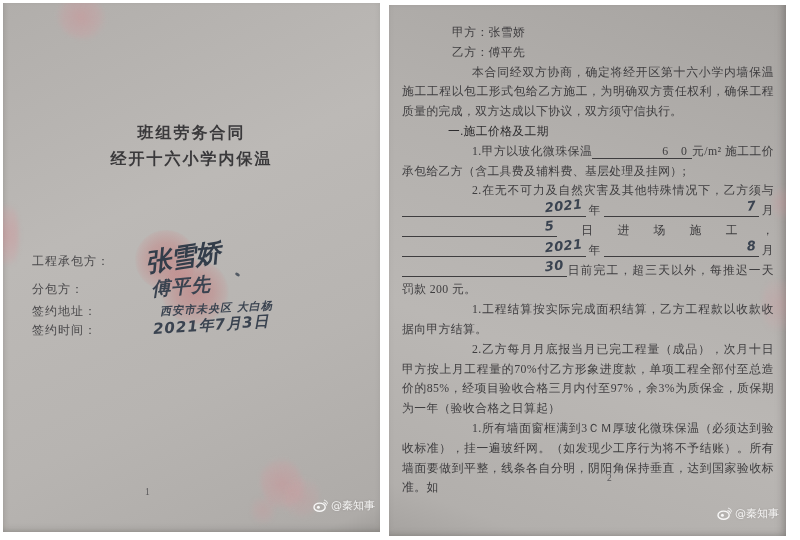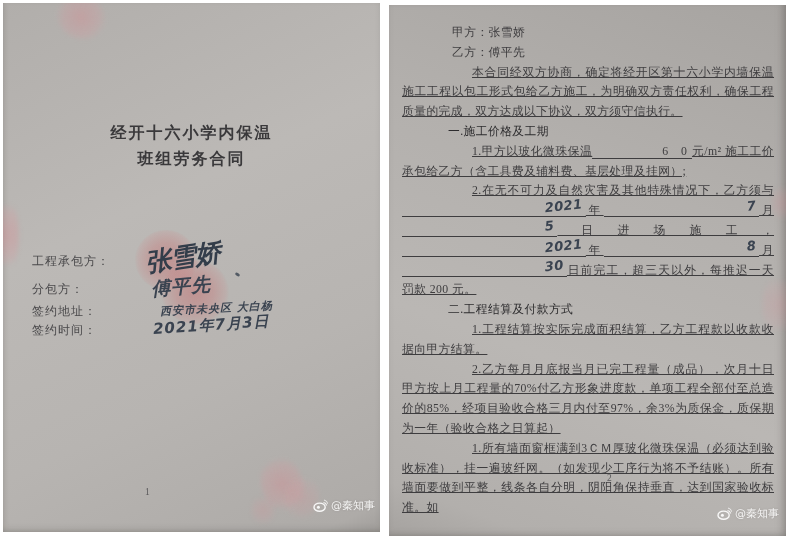--- a/index.html
+++ b/index.html
@@ -53,21 +53,21 @@
   }
   .watermark svg{display:block;}
   .doc{
     position:absolute;left:0;top:18px;width:100%;
     padding:0 12px 0 13px;box-sizing:border-box;
     font-size:11.8px;line-height:19.8px;color:#3e3d3f;letter-spacing:.4px;
     text-align:justify;
   }
   .doc p{margin:0;}
   .p-party{text-indent:50px;}
-  .p-indent{text-indent:70px;text-decoration:underline;}
+  .p-indent{text-indent:70px;}
   .p-head{text-indent:46px;font-weight:400;color:#2d2c2e;}
   .blank-typed{
     display:inline-block;min-width:52px;text-align:right;
     border-bottom:1px solid #3e3d3f;letter-spacing:5px;line-height:13px;
   }
   .blank-hand{
     display:inline-block;min-width:34px;text-align:center;
     border-bottom:1.5px solid #3e3d3f;line-height:12px;padding:0 3px;
   }
   .blank-hand .inner{display:inline-block;transform:rotate(-6deg);font-size:13px;}
@@ -77,22 +77,22 @@
 <body>
 
 <div>
 
   <div class="page page-left">
 
     <div class="smudge smudge-pink" style="left:52px;top:-8px;width:52px;height:44px;transform:rotate(25deg);"></div>
     <div class="smudge smudge-pink" style="left:-14px;top:192px;width:30px;height:80px;"></div>
 
     <div class="title-block">
+      <div>班组劳务合同</div>
       <div>经开十六小学内保温</div>
-      <div>班组劳务合同</div>
     </div>
 
     <div class="sig-block">
       <div class="fingerprint" style="left:112px;top:-16px;width:62px;height:60px;"></div>
       <div class="fingerprint" style="left:138px;top:14px;width:68px;height:64px;"></div>
 
       <span class="sig-label" style="top:7px;">工程承包方：</span>
       <span class="sig-label" style="top:35px;">分包方：</span>
       <span class="sig-label" style="top:57px;">签约地址：</span>
       <span class="sig-label" style="top:76px;">签约时间：</span>
@@ -133,21 +133,20 @@
       <p class="p-party">甲方：张雪娇</p>
       <p class="p-party">乙方：傅平先</p>
       <p class="p-indent">本合同经双方协商，确定将经开区第十六小学内墙保温施工工程以包工形式包给乙方施工，为明确双方责任权利，确保工程质量的完成，双方达成以下协议，双方须守信执行。</p>
 
       <p class="p-head">一.施工价格及工期</p>
 
       <p class="p-indent"><span>1.甲方以玻化微珠保温</span><span class="blank-typed">6 0</span><span>元/m² 施工工价承包给乙方（含工具费及辅料费、基层处理及挂网）;</span></p>
 
       <p class="p-indent"><span>2.在无不可力及自然灾害及其他特殊情况下，乙方须与</span><span class="blank-hand"><span class="inner hand">2021</span></span><span>年</span><span class="blank-hand blank-sm"><span class="inner hand">7</span></span><span>月</span><span class="blank-hand blank-sm"><span class="inner hand">5</span></span><span>日进场施工，</span><span class="blank-hand"><span class="inner hand">2021</span></span><span>年</span><span class="blank-hand blank-sm"><span class="inner hand">8</span></span><span>月</span><span class="blank-hand blank-sm"><span class="inner hand">30</span></span><span>日前完工，超三天以外，每推迟一天罚款 200 元。</span></p>
 
-      <p class="p-head">二.工程结算及付款方式</p>
       <p class="p-indent">1.工程结算按实际完成面积结算，乙方工程款以收款收据向甲方结算。</p>
       <p class="p-indent">2.乙方每月月底报当月已完工程量（成品），次月十日甲方按上月工程量的70%付乙方形象进度款，单项工程全部付至总造价的85%，经项目验收合格三月内付至97%，余3%为质保金，质保期为一年（验收合格之日算起）</p>
 
       <p class="p-indent">1.所有墙面窗框满到3ＣＭ厚玻化微珠保温（必须达到验收标准），挂一遍玻纤网。（如发现少工序行为将不予结账）。所有墙面要做到平整，线条各自分明，阴阳角保持垂直，达到国家验收标准。如</p>
     </div>
 
     <div class="pageno" style="left:218px;top:468px;">2</div>
 
     <div class="watermark" style="right:7px;top:501px;">
       <span>

